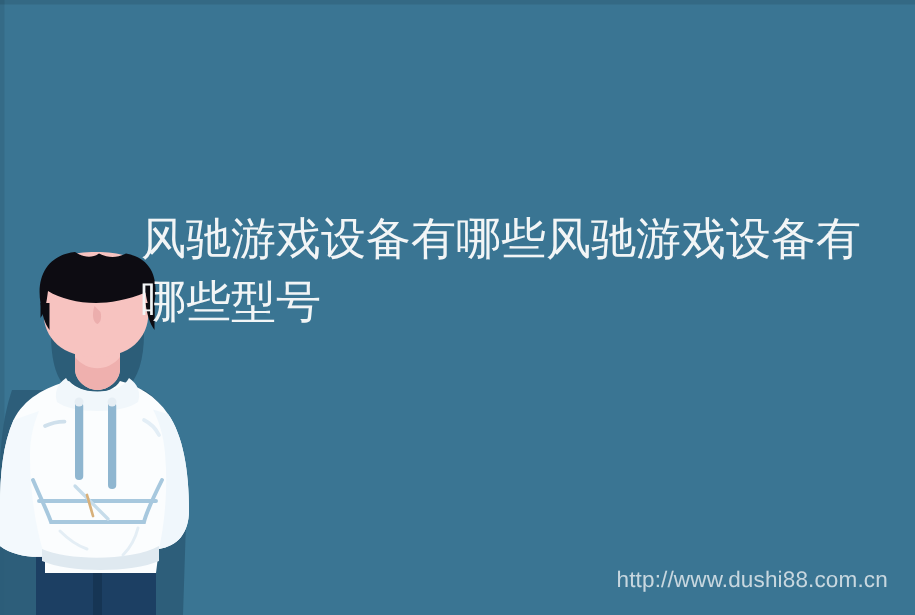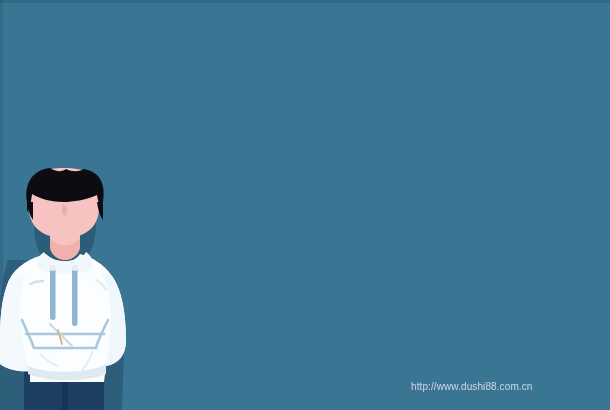--- a/index.html
+++ b/index.html
@@ -49,21 +49,21 @@
     white-space: pre-wrap;
     word-break: break-all;
   }
 
   
   #watermark {
     position: absolute;
     left: 411px;
     top: 378px;
     color: rgba(236, 240, 242, 0.80);
-    font-size: 10px;
+    font-size: 15px;
     line-height: 18px;
     letter-spacing: 0.1px;
     white-space: nowrap;
   }
 
   
   #figure {
     position: absolute;
     left: 0px;
     top: 168px;
@@ -137,16 +137,17 @@
       <path d="M22 152 C 28 166, 32 174, 34 180 L96 180 C 98 172, 102 164, 108 152" stroke="#a7c8de" stroke-width="2.6" fill="none" stroke-linecap="round"></path>
       <path d="M26 166 L104 166" stroke="#a7c8de" stroke-width="2.6" fill="none" stroke-linecap="round"></path>
       <path d="M50 156 C 58 164, 66 172, 72 178" stroke="#c6dcea" stroke-width="2.2" fill="none" stroke-linecap="round"></path>
       <path d="M58 162 L62 176" stroke="#d8b07a" stroke-width="1.8" fill="none" stroke-linecap="round"></path>
 
       <path d="M40 186 C 46 192, 52 196, 58 198" stroke="#e4eef5" stroke-width="2" fill="none" stroke-linecap="round"></path>
       <path d="M92 184 C 90 192, 86 198, 82 202" stroke="#e4eef5" stroke-width="2" fill="none" stroke-linecap="round"></path>
     </svg>
   </div>
 
+  <div id="headline">风驰游戏设备有哪些风驰游戏设备有哪些型号</div>
 
   <div id="watermark">http://www.dushi88.com.cn</div>
 
 </div>
 
 </body></html>

